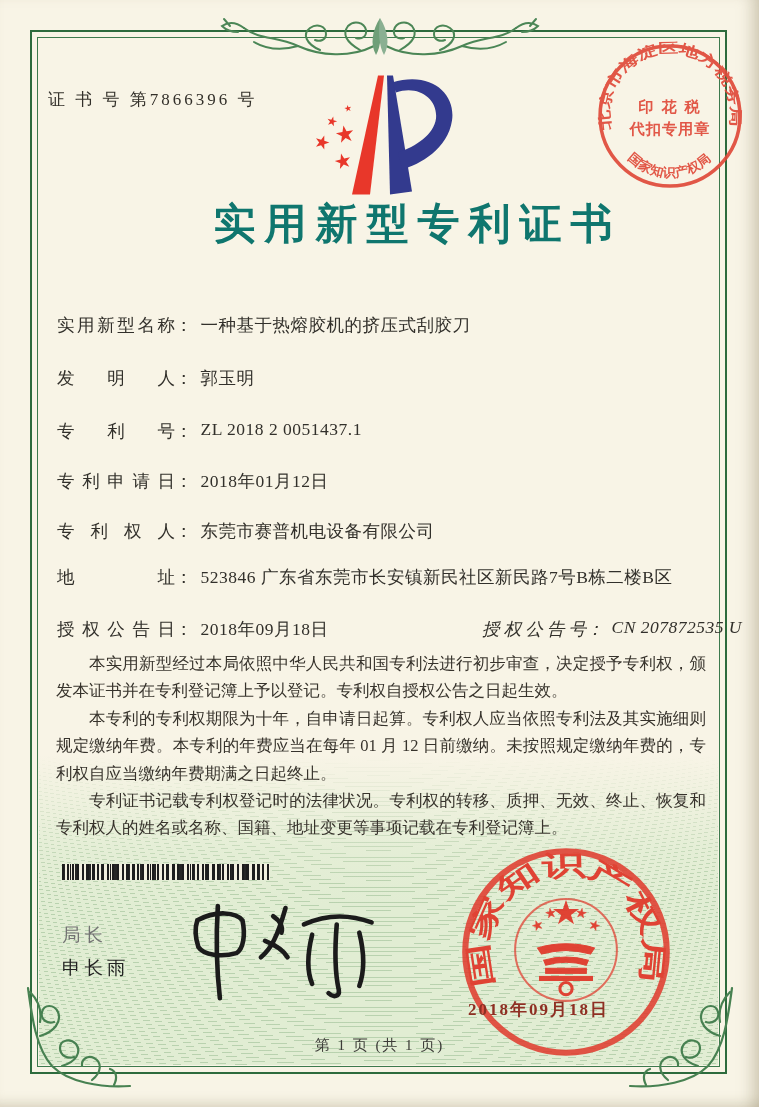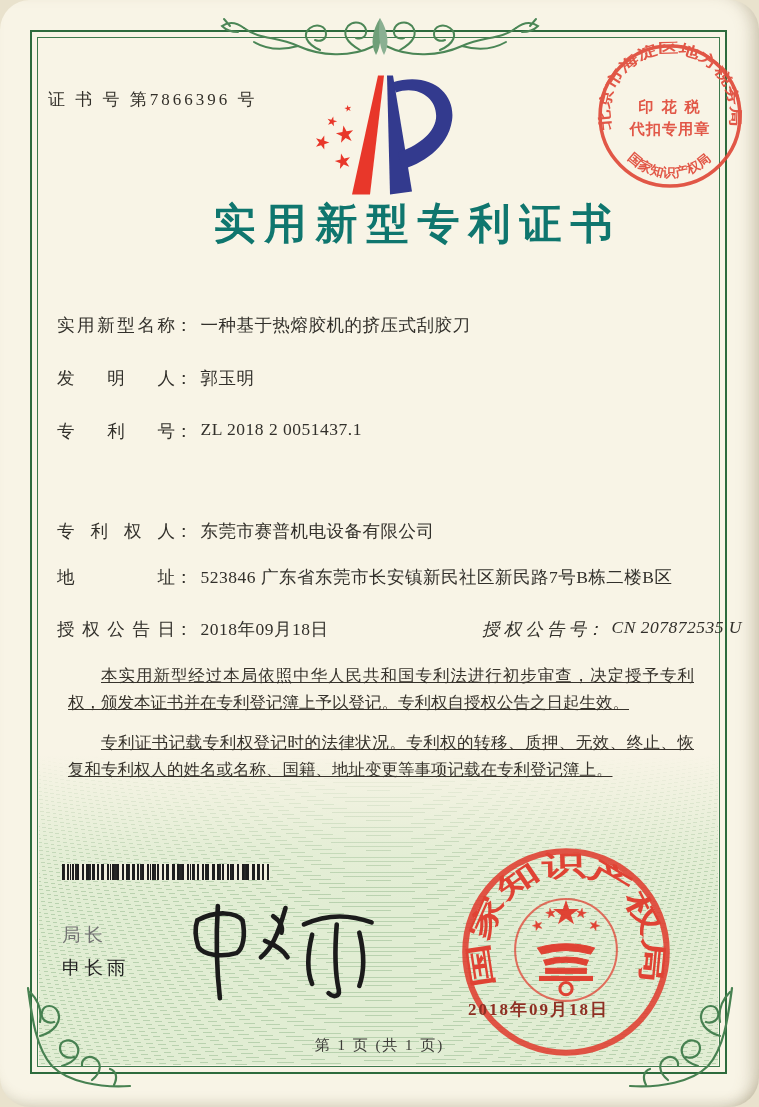--- a/index.html
+++ b/index.html
@@ -1,18 +1,18 @@
 <!DOCTYPE html>
 <html><head>
 <meta charset="utf-8">
 <style>
   html,body{margin:0;padding:0;}
   body{background:#e9e2cd;font-family:"Liberation Serif","DejaVu Serif",serif;}
   .page{position:relative;width:759px;height:1107px;margin:0 auto;background:#f8f4e6;overflow:hidden;
-        box-shadow:inset -16px 0 16px -10px rgba(125,112,78,.35), inset 0 -12px 12px -8px rgba(125,112,78,.22);border-radius:30px;}
+        box-shadow:inset -16px 0 16px -10px rgba(125,112,78,.35), inset 0 -12px 12px -8px rgba(125,112,78,.22);}
   
   .frame-a{position:absolute;left:30px;top:30px;right:32px;bottom:33px;border:2px solid #2d6b3d;}
   .frame-b{position:absolute;left:37px;top:37px;right:39px;bottom:40px;border:1px solid #3d7a4d;}
   
   .green-zone{position:absolute;left:39px;right:41px;top:755px;bottom:42px;
       background:linear-gradient(180deg, rgba(225,237,211,0) 0, rgba(225,237,211,.85) 95px, #e1edd3 150px);}
   .green-zone::after{content:"";position:absolute;inset:0;
       background:repeating-radial-gradient(1400px 750px at 50% -520px, rgba(120,165,115,.38) 0 1px, rgba(120,165,115,0) 1px 7px);
       -webkit-mask-image:linear-gradient(180deg, transparent 0, #000 130px);
       mask-image:linear-gradient(180deg, transparent 0, #000 130px);}
@@ -24,21 +24,21 @@
   .tax-stamp{position:absolute;left:594px;top:40px;width:152px;height:152px;opacity:.92;}
   
   .frow{position:absolute;left:57px;font-size:17.5px;color:#32302b;white-space:nowrap;}
   .flabel{display:inline-block;width:118px;text-align:justify;text-align-last:justify;vertical-align:top;}
   .fcolon{display:inline-block;vertical-align:top;margin-right:8px;}
   .fvalue{display:inline-block;vertical-align:top;letter-spacing:.5px;}
   .fvalue.wrap{white-space:normal;width:478px;line-height:1.45;}
   .grant-no{position:absolute;left:425px;top:0;font-style:italic;}
   
   .body-text{position:absolute;left:56px;top:650px;width:650px;font-size:16.5px;line-height:1.66;color:#37332c;}
-  .body-text p{margin:12px;text-indent:2em;text-align:justify;text-decoration:underline;}
+  .body-text p{margin:0;text-indent:2em;text-align:justify;}
   
   .barcode{position:absolute;left:62px;top:864px;width:208px;height:16px;background-color:#f2efdf;
       background-image:
         repeating-linear-gradient(90deg,#1d1d1d 0 2px,transparent 2px 5px),
         repeating-linear-gradient(90deg,#1d1d1d 0 1px,transparent 1px 8px),
         repeating-linear-gradient(90deg,#262626 0 3px,transparent 3px 13px);}
   
   .signer-title{position:absolute;left:62px;top:922px;font-size:18.5px;letter-spacing:4px;color:#737373;
       font-family:"Liberation Sans","DejaVu Sans",sans-serif;}
   .signer-name{position:absolute;left:62px;top:955px;font-size:18.5px;letter-spacing:4px;color:#222;
@@ -131,35 +131,39 @@
 
   <div class="frow" style="top:366px">
     <span class="flabel">发明人</span><span class="fcolon">：</span><span class="fvalue">郭玉明</span>
   </div>
   <div class="frow" style="top:313px">
     <span class="flabel">实用新型名称</span><span class="fcolon">：</span><span class="fvalue">一种基于热熔胶机的挤压式刮胶刀</span>
   </div>
   <div class="frow" style="top:419px">
     <span class="flabel">专利号</span><span class="fcolon">：</span><span class="fvalue">ZL 2018 2 0051437.1</span>
   </div>
+  <div class="frow" style="top:469px">
+    <span class="flabel">专利申请日</span><span class="fcolon">：</span><span class="fvalue">2018年01月12日</span>
+  </div>
   <div class="frow" style="top:519px">
     <span class="flabel">专利权人</span><span class="fcolon">：</span><span class="fvalue">东莞市赛普机电设备有限公司</span>
   </div>
   <div class="frow" style="top:565px">
     <span class="flabel">地址</span><span class="fcolon">：</span><span class="fvalue wrap">523846 广东省东莞市长安镇新民社区新民路7号B栋二楼B区</span>
   </div>
   <div class="frow" style="top:617px;right:41px">
     <span class="flabel">授权公告日</span><span class="fcolon">：</span><span class="fvalue">2018年09月18日</span>
     <span class="grant-no">
       <span class="flabel" style="width:104px">授权公告号</span><span class="fcolon">：</span><span class="fvalue">CN 207872535 U</span>
     </span>
   </div>
 
   <div class="body-text">
     <p>本实用新型经过本局依照中华人民共和国专利法进行初步审查，决定授予专利权，颁发本证书并在专利登记簿上予以登记。专利权自授权公告之日起生效。</p>
+    <p>本专利的专利权期限为十年，自申请日起算。专利权人应当依照专利法及其实施细则规定缴纳年费。本专利的年费应当在每年 01 月 12 日前缴纳。未按照规定缴纳年费的，专利权自应当缴纳年费期满之日起终止。</p>
     <p>专利证书记载专利权登记时的法律状况。专利权的转移、质押、无效、终止、恢复和专利权人的姓名或名称、国籍、地址变更等事项记载在专利登记簿上。</p>
   </div>
 
   <div class="barcode"></div>
 
   <div class="signer-title">局长</div>
   <div class="signer-name">申长雨</div>
 
   <svg class="signature" viewBox="0 0 200 112">
     <g stroke="#1b1b1b" fill="none" stroke-width="4.5" stroke-linecap="round">

